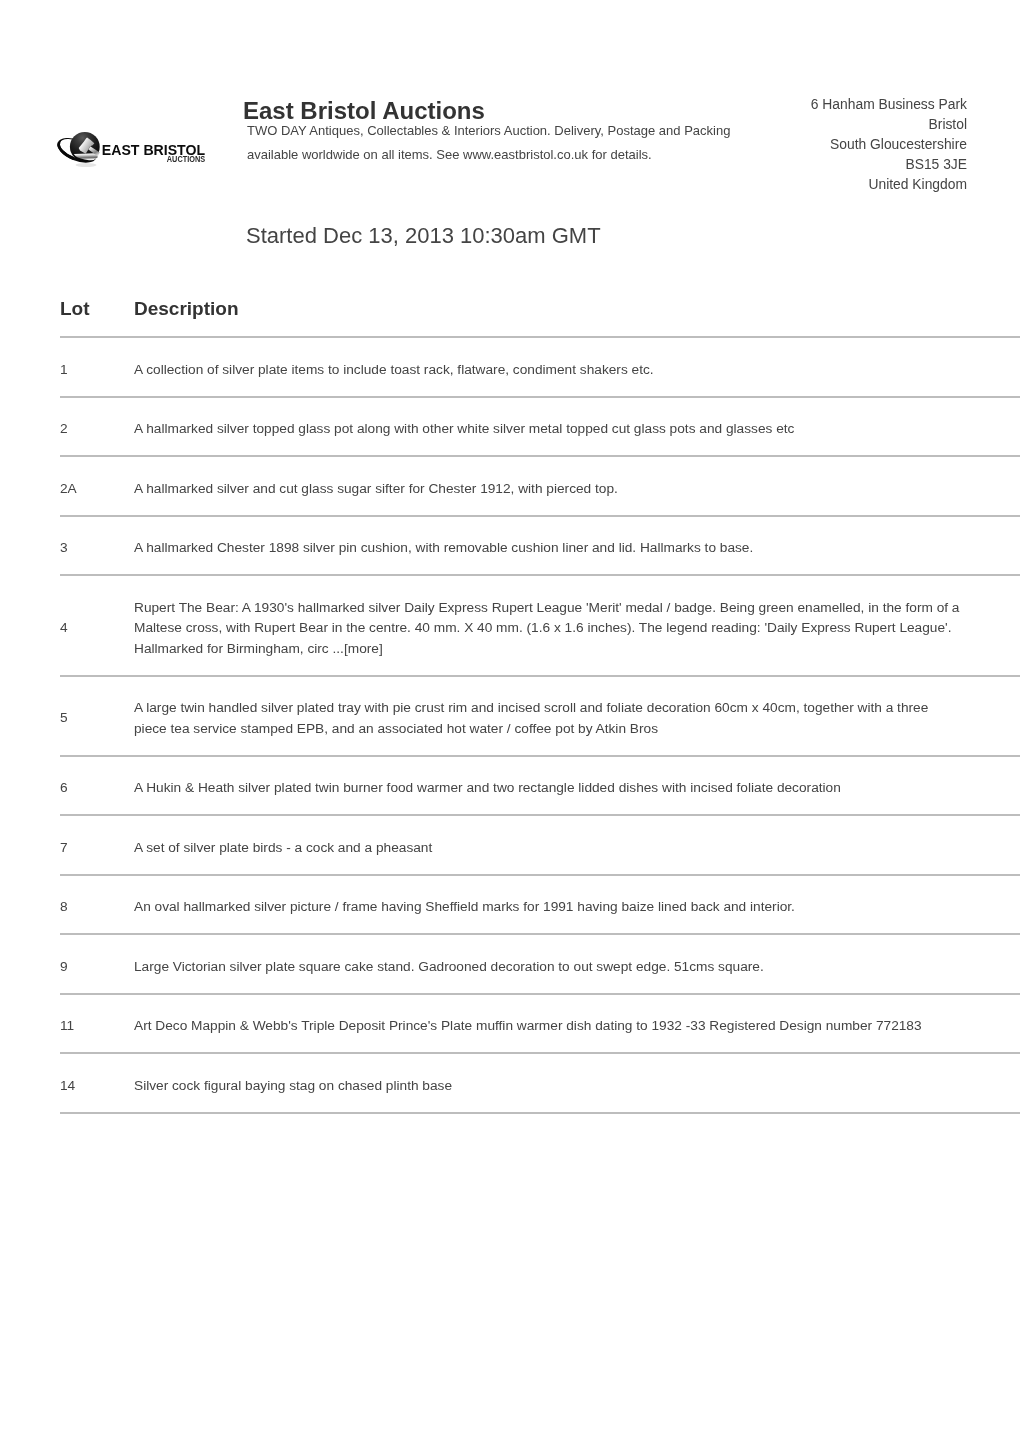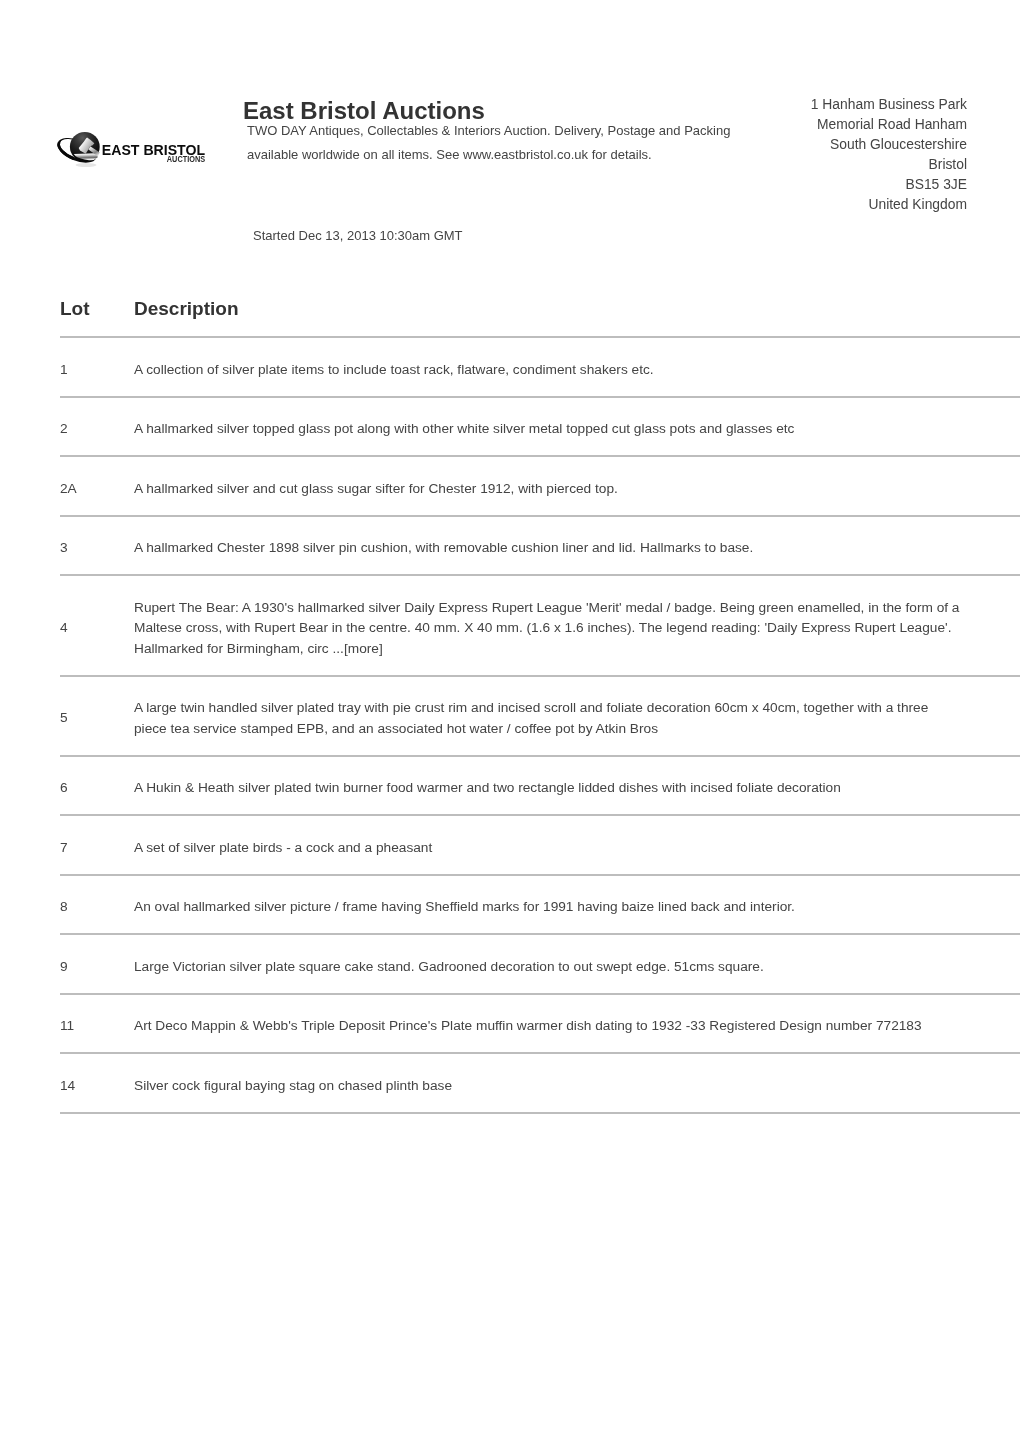--- a/index.html
+++ b/index.html
@@ -7,21 +7,21 @@
   .page { position:relative; width:1020px; height:1443px; overflow:hidden; }
 
   
   .logo { position:absolute; left:57px; top:126px; width:150px; height:52px;text-align:right; }
   .logo svg { display:block; overflow:visible; }
   .logo text.wm { font-family:"Liberation Sans", sans-serif; font-size:15.5px; font-weight:bold; fill:#0c0c0c; }
   .logo text.wms { font-family:"Liberation Sans", sans-serif; font-size:8.3px; font-weight:bold; fill:#2a2a2a; }
 
   .title { position:absolute; left:243px; top:61.4px; font-size:24px; font-weight:bold; color:#333333; letter-spacing:0;margin-top:36px; }
   .subtitle { position:absolute; left:247px; top:119.4px; width:530px; font-size:13px; line-height:23.4px; color:#444444; }
-  .started { position:absolute; left:253px; top:224px; font-size:13px; line-height:23px; color:#444444; }
+  .started { position:absolute; left:246px; top:224px; font-size:22px; line-height:23px; color:#444444; }
 
   .addr { position:absolute; right:53px; top:94px; width:300px; text-align:right; font-size:13.85px; line-height:20px; color:#444444; }
 
   
   table.lots { position:absolute; left:60px; top:293px; width:960px; border-collapse:collapse; table-layout:fixed; }
   table.lots col.c-lot { width:74px; }
   table.lots col.c-desc { width:886px; }
   table.lots th { text-align:left; font-size:19px; font-weight:bold; color:#333333; padding:5px 0 16px 0; border-bottom:2px solid #bdbdbd; }
   table.lots td { font-size:13.7px; line-height:20.5px; color:#444444; padding:21.5px 0 15.5px 0; border-bottom:2px solid #bdbdbd; vertical-align:middle; }
   td.lot { color:#444444; }
@@ -92,24 +92,23 @@
 
       <text class="wm" x="44.8" y="28.8" textLength="103.3" lengthAdjust="spacingAndGlyphs">EAST BRISTOL</text>
       <text class="wms" x="109.8" y="36.4" textLength="38.3" lengthAdjust="spacingAndGlyphs">AUCTIONS</text>
     </svg>
   </div>
 
   <div class="title">East Bristol Auctions</div>
   <div class="subtitle">TWO DAY Antiques, Collectables &amp; Interiors Auction. Delivery, Postage and Packing available worldwide on all items. See www.eastbristol.co.uk for details.</div>
   <div class="started">Started Dec 13, 2013 10:30am GMT</div>
   <div class="addr">
-      <div>1 Hanham Business Park</div>
-      <div>Memorial Road Hanham</div>
+      <div>6 Hanham Business Park</div>
+      <div>Bristol</div>
       <div>South Gloucestershire</div>
-      <div>Bristol</div>
       <div>BS15 3JE</div>
       <div>United Kingdom</div>
     </div>
 
   <table class="lots">
     <colgroup>
         <col class="c-lot">
         <col class="c-desc">
       </colgroup>
     <thead>

